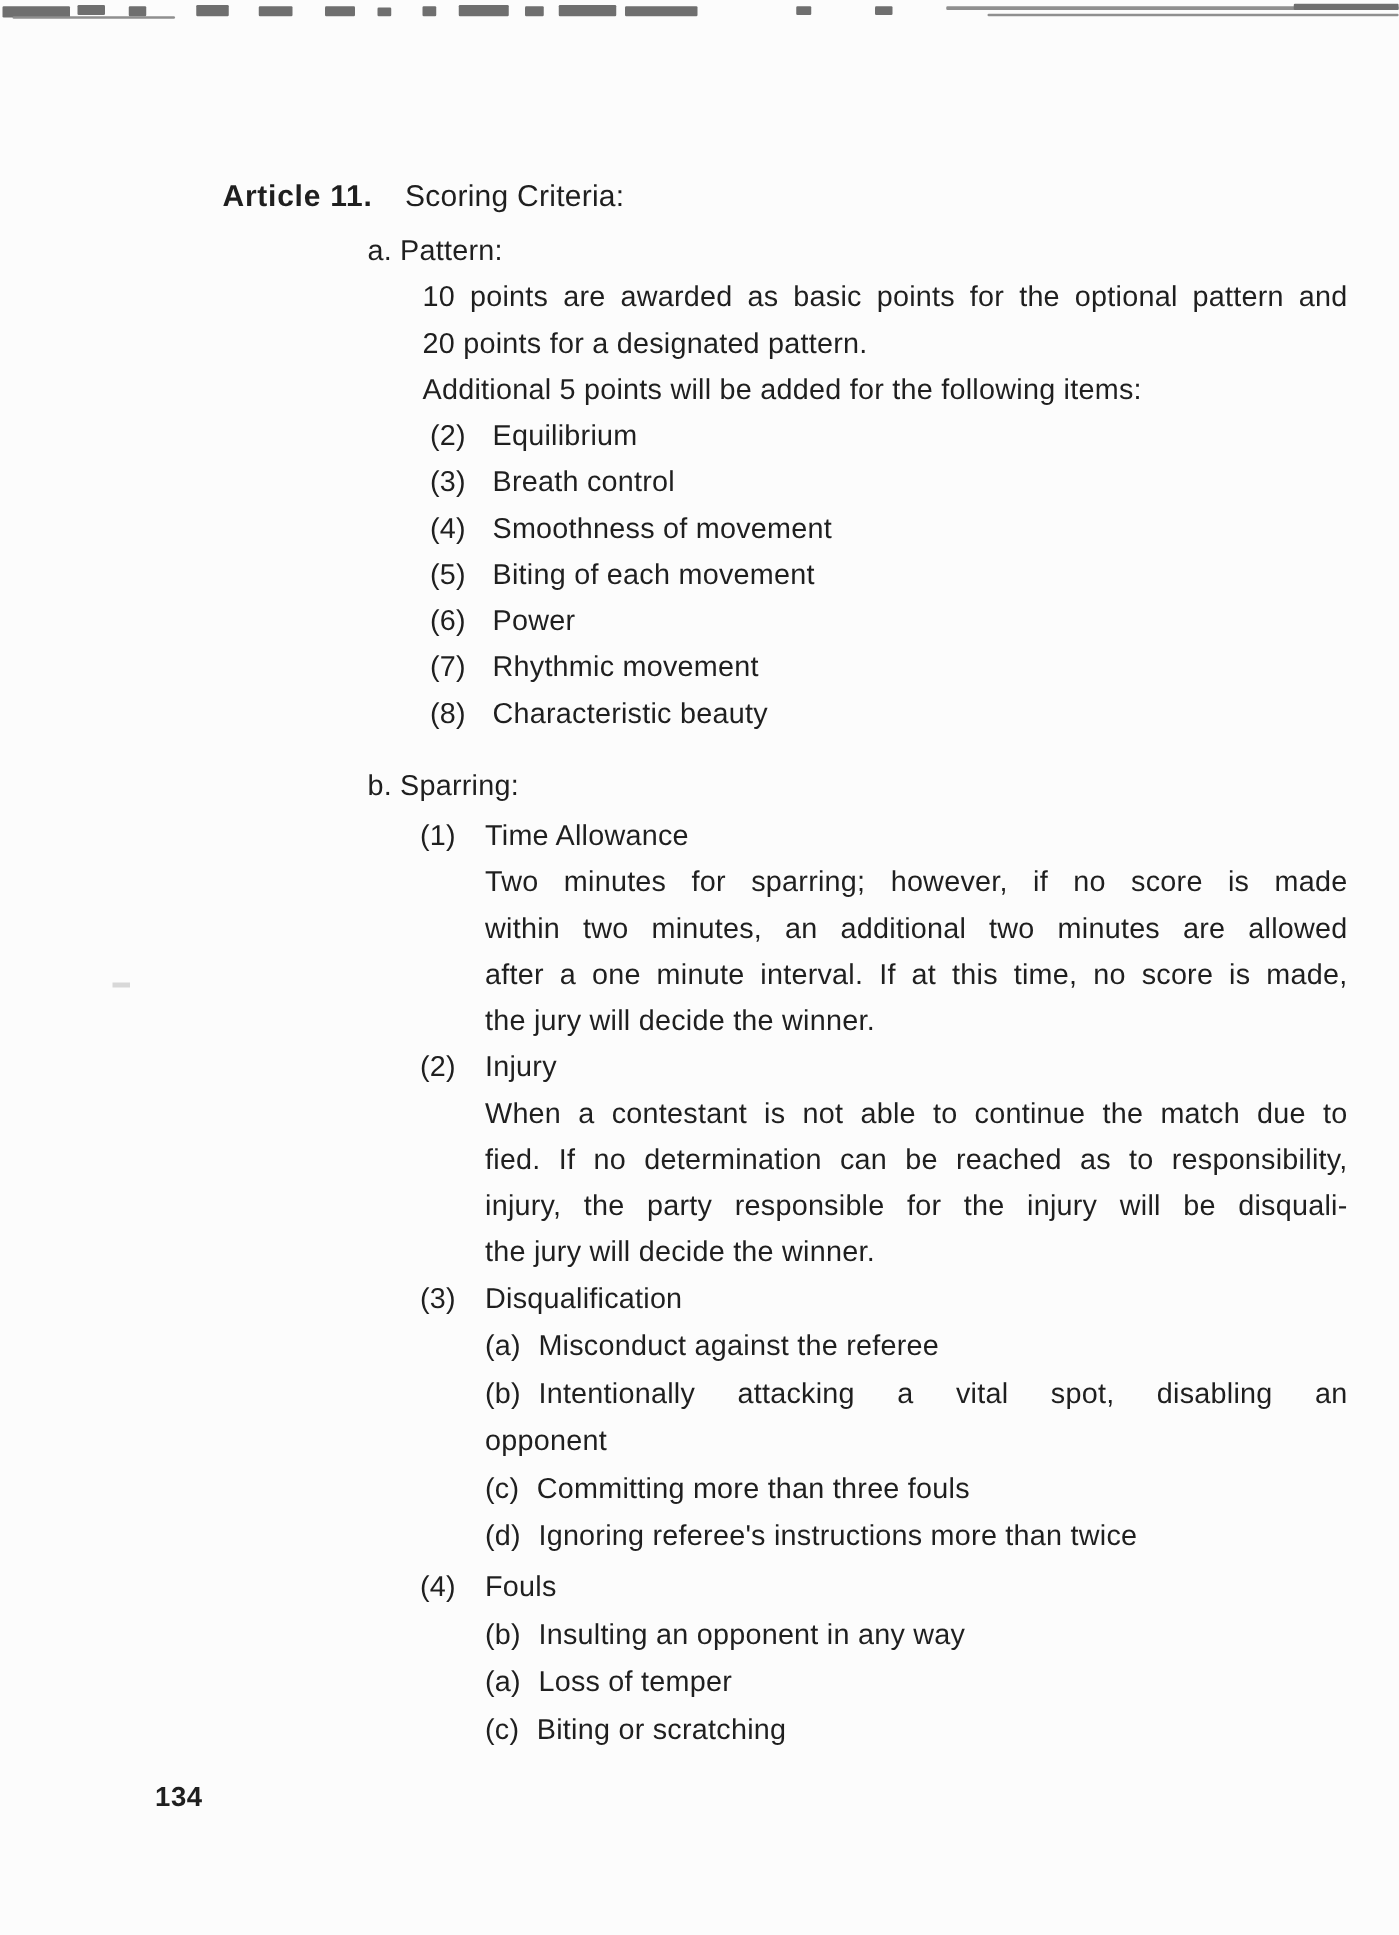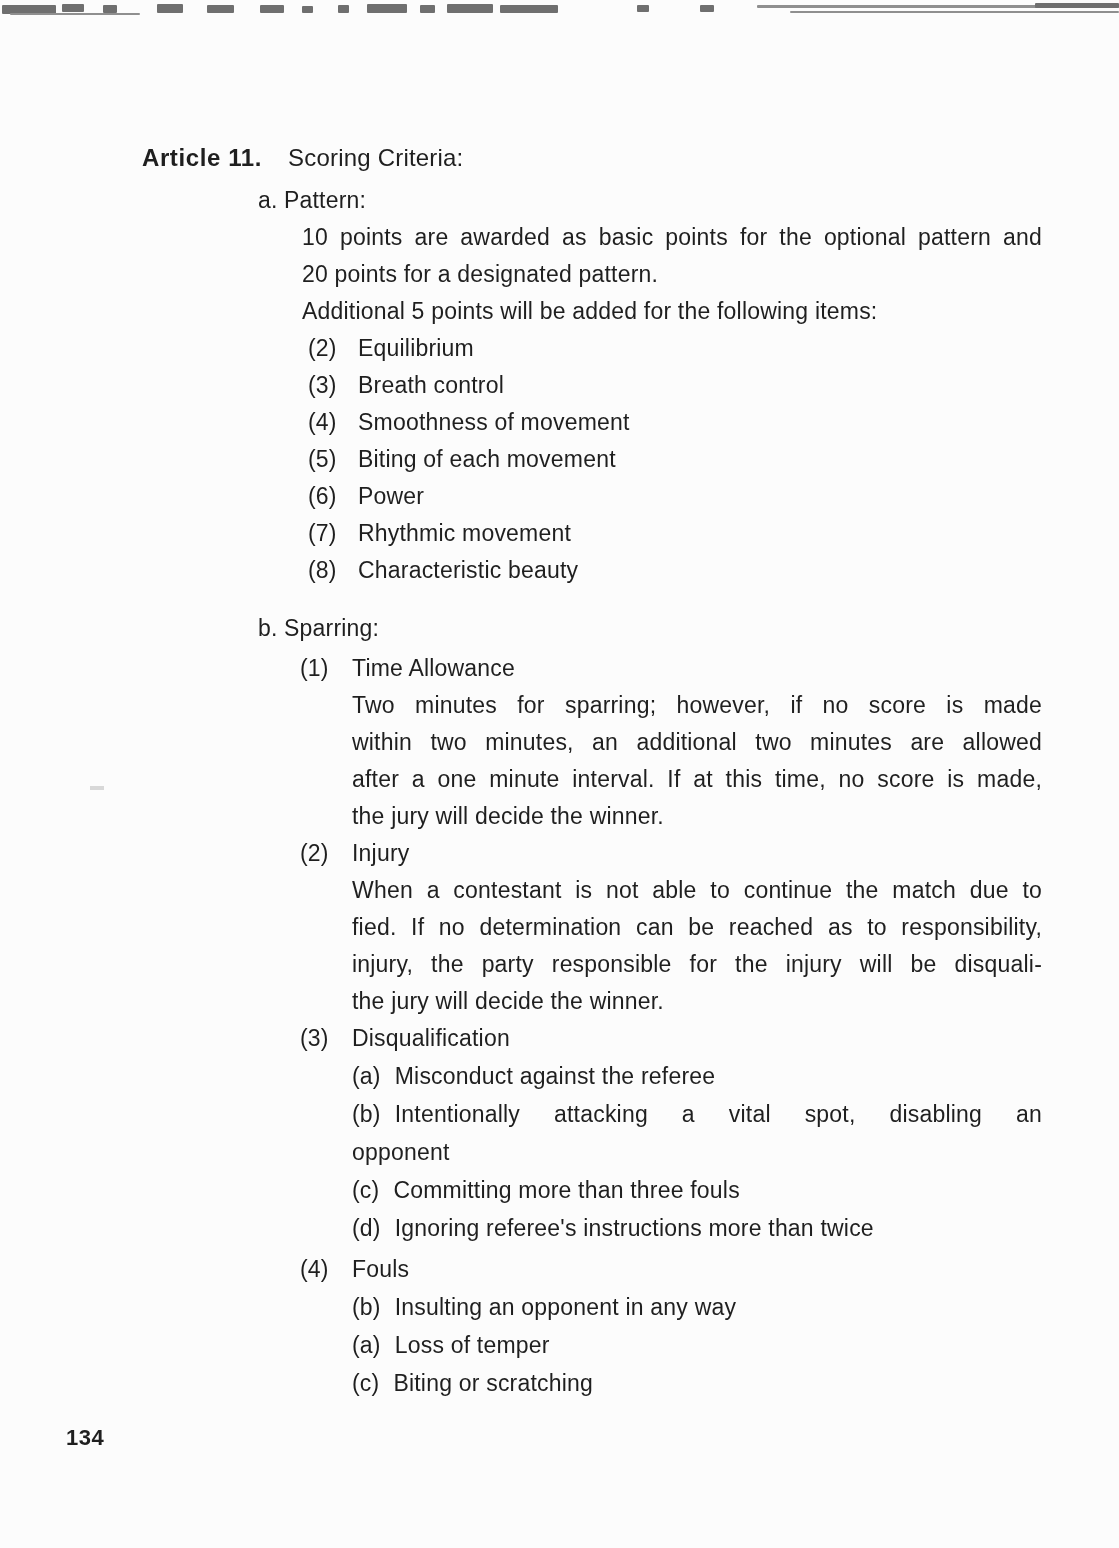--- a/index.html
+++ b/index.html
@@ -18,20 +18,21 @@
   
   .artifacts div{position:absolute;background:#6f6f6f;border-radius:1px;}
   .artifacts .thin{background:#8f8f8f;}
   .speck{position:absolute;background:#d8d8d8;}
   
   .content{
     padding-top:139px;
     font-size:23px;
     letter-spacing:0.2px;
     line-height:37px;
+    padding-left:36px;
   }
   .article-row{
     margin-left:142px;
     margin-bottom:6px;
     font-size:24px;
     display:flex;
     gap:26px;
     white-space:nowrap;
   }
   .article-label{font-weight:bold;letter-spacing:0.6px;}
@@ -45,21 +46,21 @@
   .p-item.first{margin-top:8px;}
   .p-marker{display:inline-block;width:50px;}
   .s-item{position:relative;margin-left:352px;width:690px;}
   .s-item.first{margin-top:3px;}
   .s-head{line-height:37px;position:relative;}
   .s-head.gap-top{margin-top:4px;}
   .s-marker{position:absolute;left:-52px;}
   .sub .line{line-height:38px;}
   .sub-marker{margin-right:14px;}
   .page-number{
-    margin-left:66px;
+    margin-left:88px;
     margin-top:17px;
     font-weight:bold;
     font-size:22px;
     letter-spacing:0.5px;
   }
 </style>
 </head>
 <body>
 
 <div class="artifacts">

